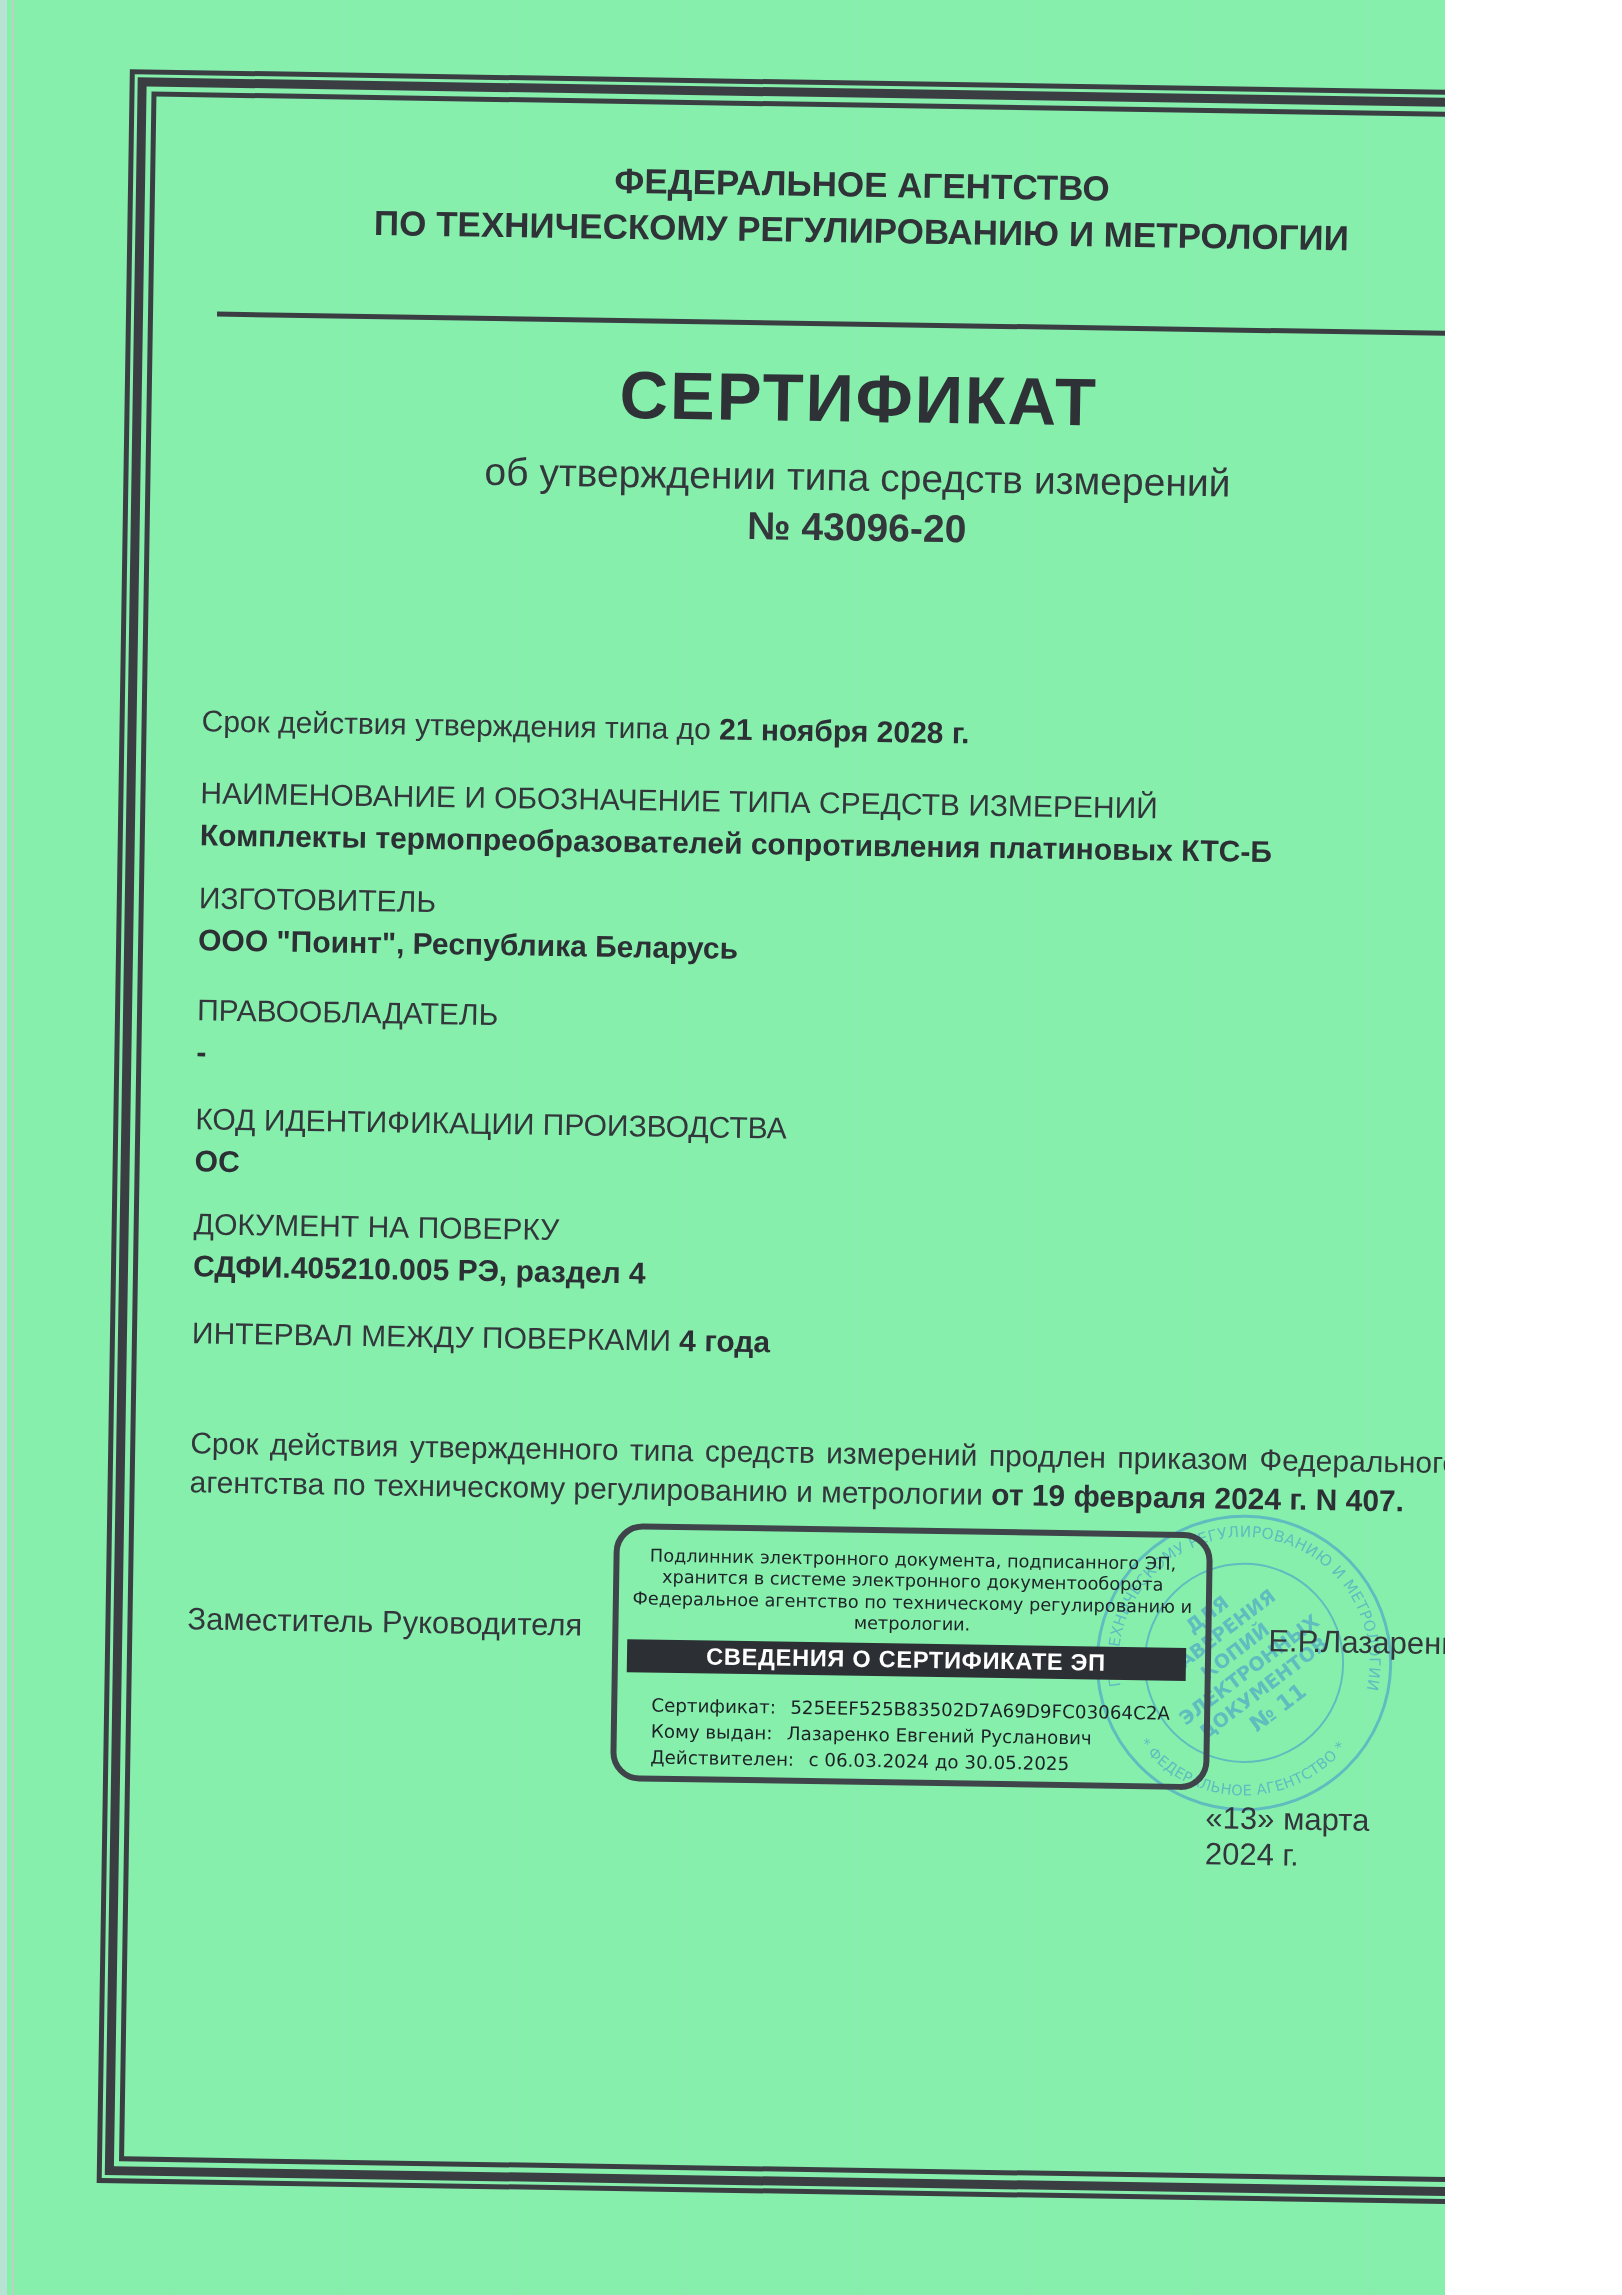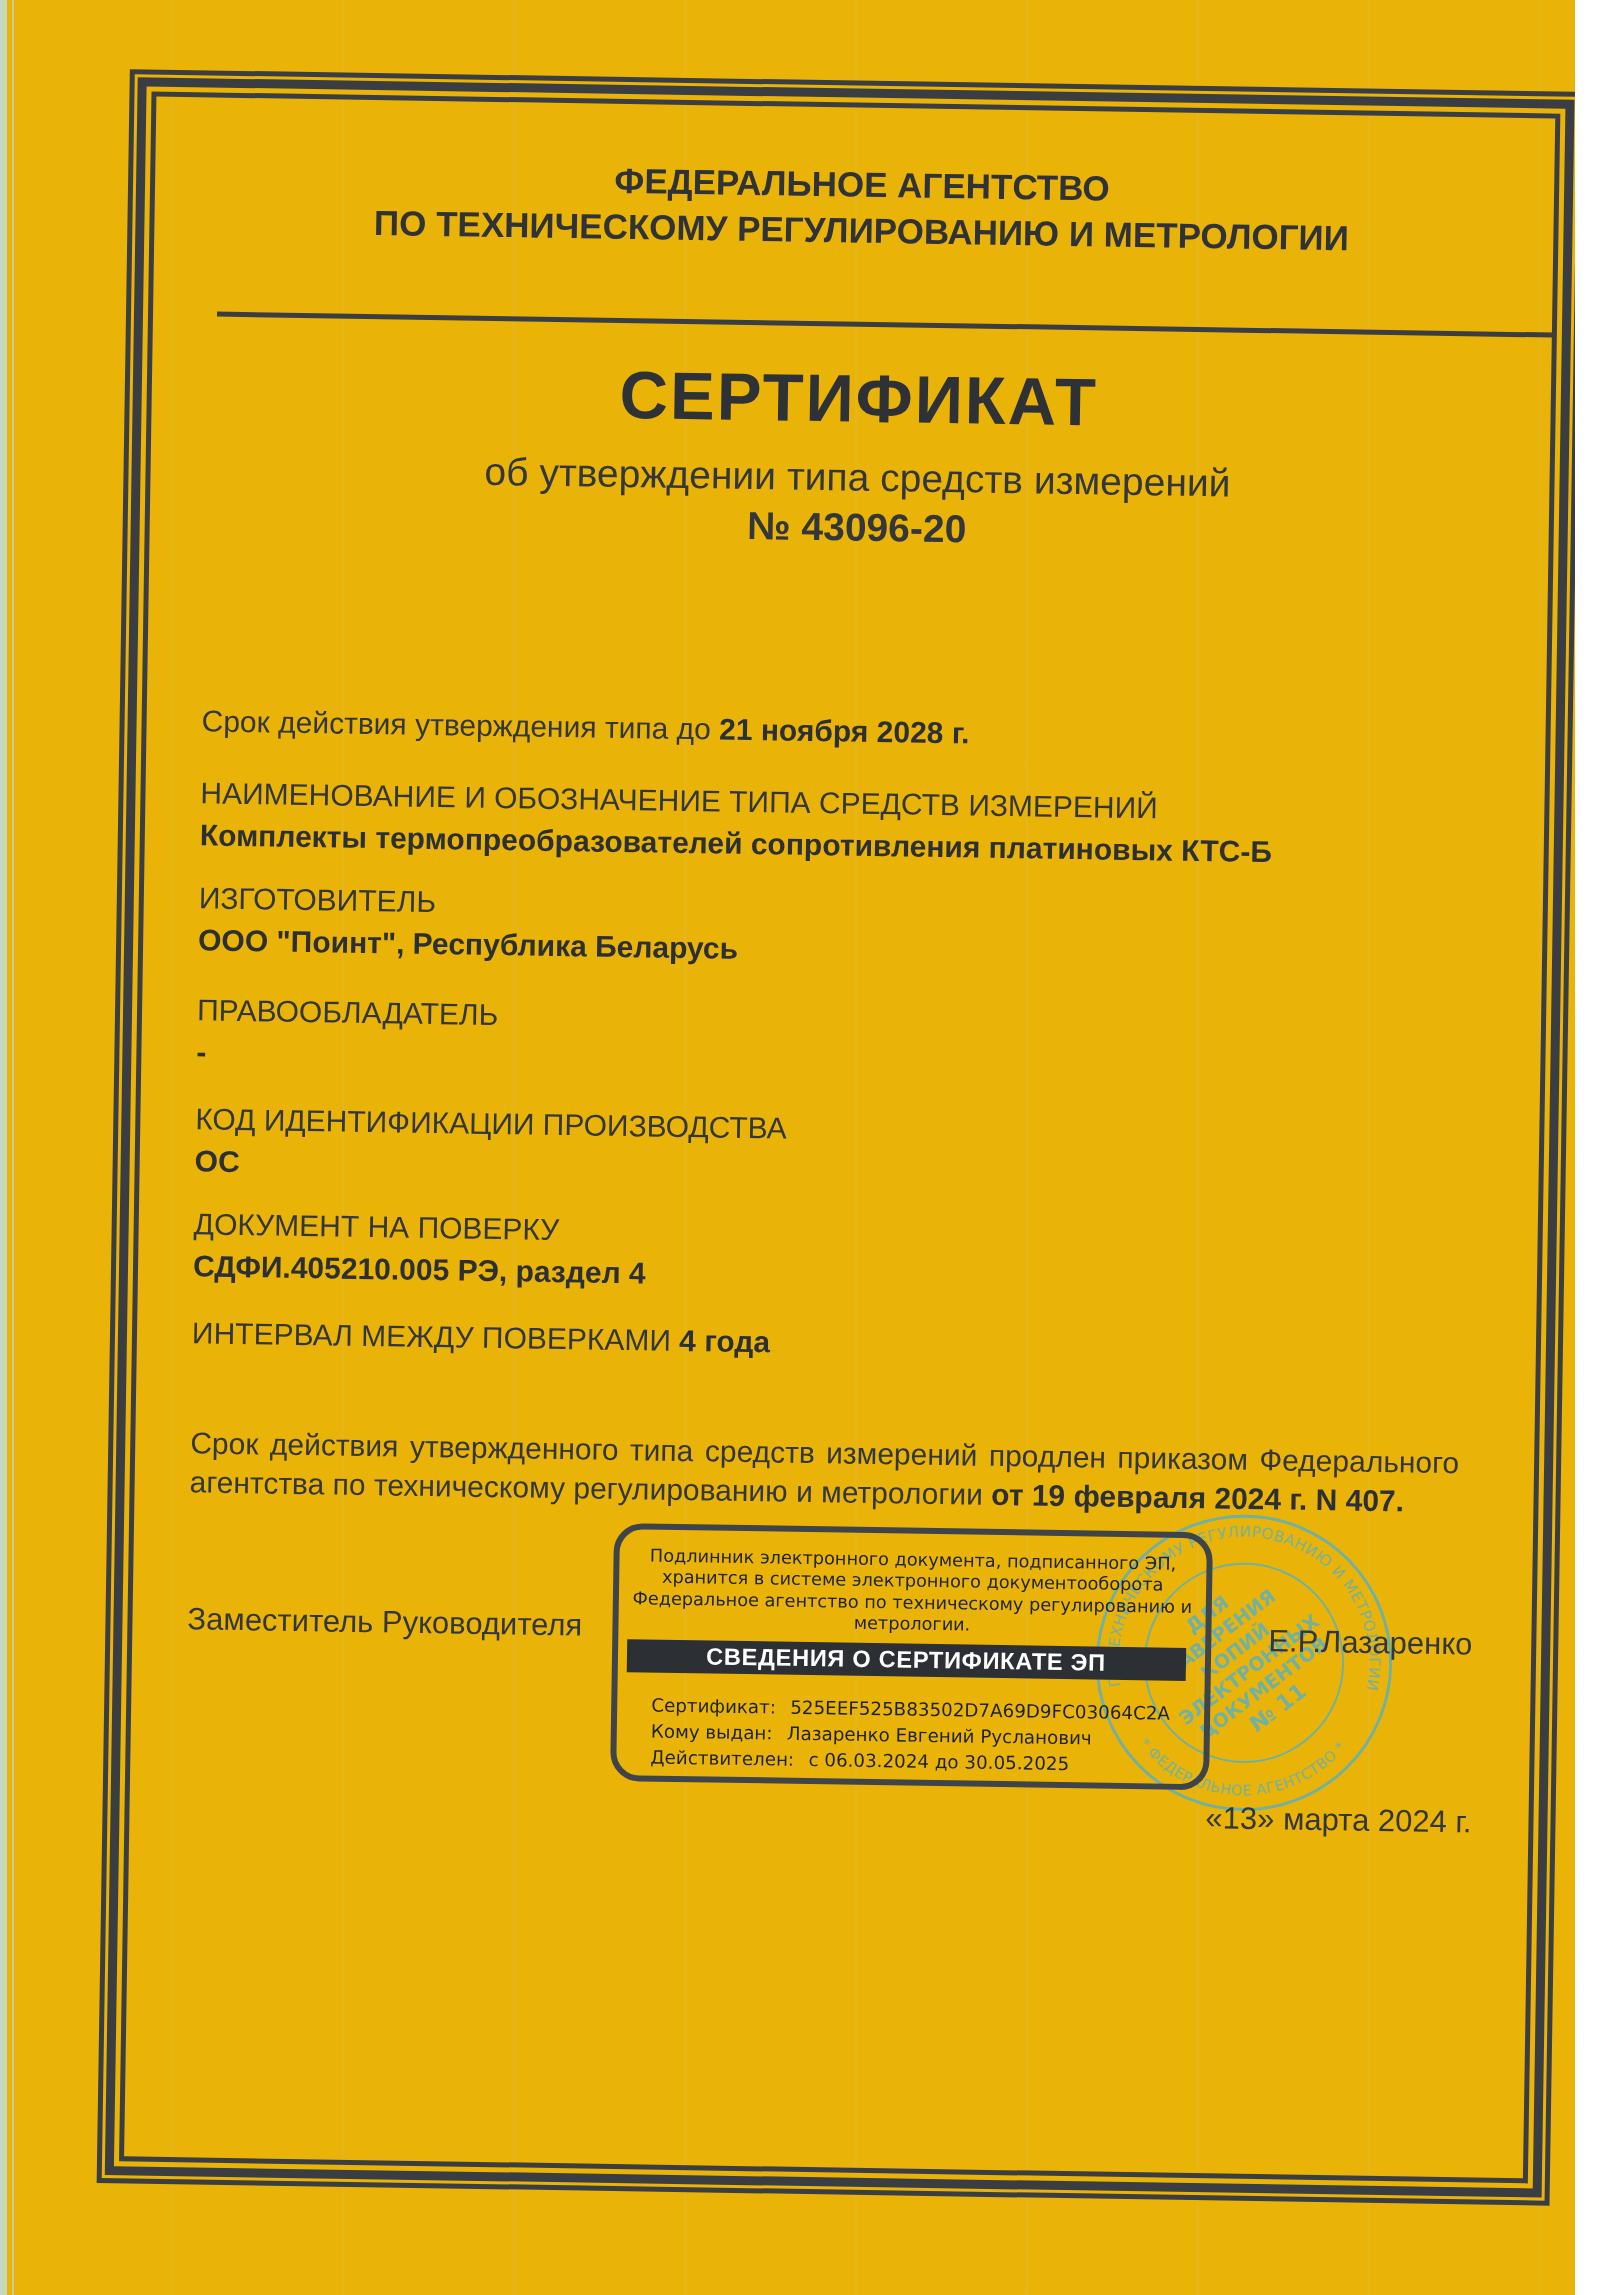--- a/index.html
+++ b/index.html
@@ -1,18 +1,18 @@
 <!DOCTYPE html>
 <html style="font-size:10.5px"><head>
 <meta charset="utf-8">
 <style>
   html,body{margin:0;padding:0;background:#ffffff;}
   .page{
-    position:relative;width:1575px;height:2295px;overflow:hidden;
-    background:#eab308;
+    position:relative;width:1445px;height:2295px;overflow:hidden;
+    background:#86efac;
     font-family:"Liberation Sans",sans-serif;color:#33373c;
   }
   
   .bands{position:absolute;inset:0;pointer-events:none;
     background:repeating-linear-gradient(90deg, rgba(178,206,224,0.10) 0 2px, rgba(0,0,0,0) 2px 171px);}
   .edge-left{position:absolute;left:0;top:0;width:6.5px;height:100%;background:#bfe0da;opacity:.85;}
   .edge-line{position:absolute;left:12.4px;top:0;width:1.3px;height:100%;background:#c9cac5;opacity:.8;}
 
   .sheet{position:absolute;inset:0;transform:rotate(0.9deg);transform-origin:811px 1148px;}
 

